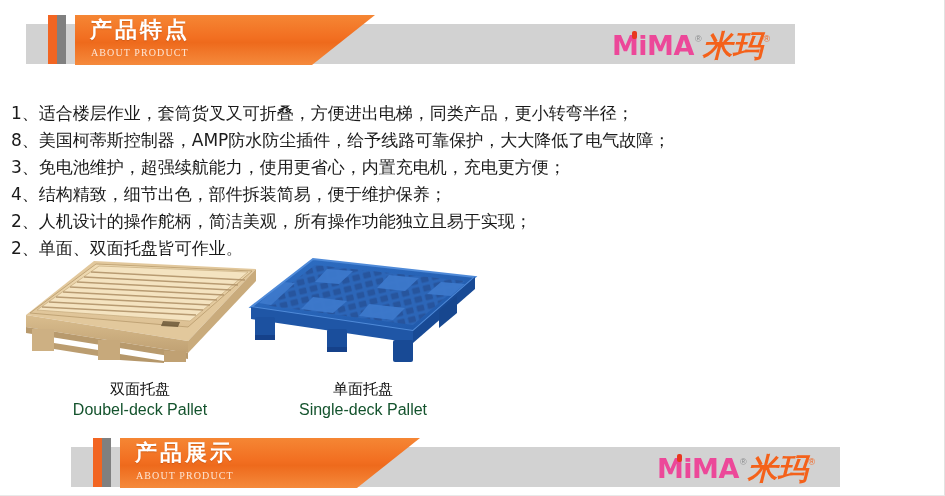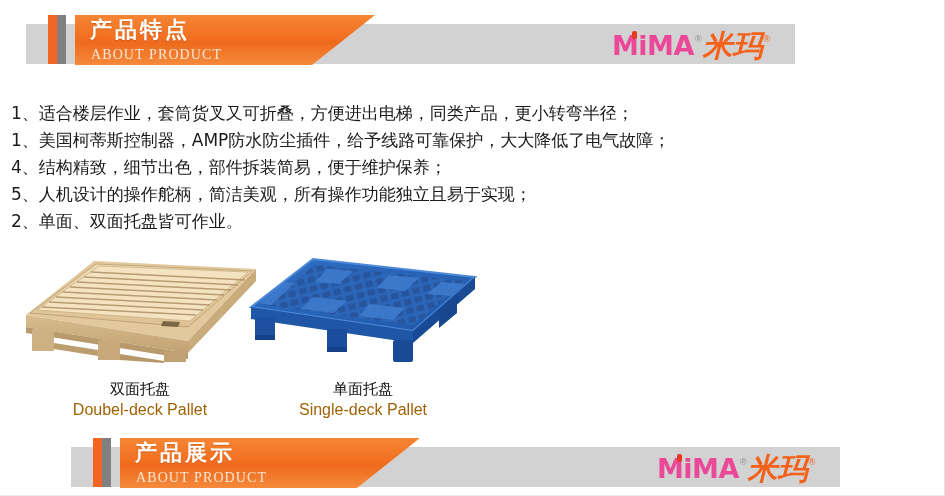--- a/index.html
+++ b/index.html
@@ -76,21 +76,21 @@
     letter-spacing: 3px;
     line-height: 26px;
     font-family: "DejaVu Sans", "Liberation Sans", sans-serif;
     text-shadow: 0 1px 1px rgba(150,60,10,.35);
     white-space: nowrap;
   }
   .banner .panel-sub {
     position: absolute;
     left: 83px;
     top: 37px;
-    font-size: 14px;
+    font-size: 10px;
     color: #fde6d6;
     letter-spacing: 1.1px;
     font-family: "Liberation Serif", "DejaVu Serif", serif;
     white-space: nowrap;
   }
 
   
   .logo {
     position: absolute;
     top: 22px;
@@ -183,21 +183,21 @@
   }
   .caption-cn {
     font-size: 15px;
     color: #111;
     font-family: "DejaVu Sans", "Liberation Sans", sans-serif;
     line-height: 20px;
     margin-top: 14px;
   }
   .caption-en {
     font-size: 16px;
-    color: #a16207;
+    color: #14532d;
     font-family: "Liberation Sans", "DejaVu Sans", sans-serif;
     line-height: 21px;
   }
 
   
   .pallet-svg { display: block; }
 </style>
 </head>
 <body>
 
@@ -215,23 +215,24 @@
       <span class="mima">MiMA</span>
       <span class="dot"></span>
       <span class="reg1">®</span>
       <span class="cn">米玛</span>
       <span class="reg2">®</span>
     </div>
   </div>
 
   <div class="features">
     <div class="feature-line">1、适合楼层作业，套筒货叉又可折叠，方便进出电梯，同类产品，更小转弯半径；</div>
-    <div class="feature-line">1、美国柯蒂斯控制器，AMP防水防尘插件，给予线路可靠保护，大大降低了电气故障；</div>
+    <div class="feature-line">8、美国柯蒂斯控制器，AMP防水防尘插件，给予线路可靠保护，大大降低了电气故障；</div>
+    <div class="feature-line">3、免电池维护，超强续航能力，使用更省心，内置充电机，充电更方便；</div>
     <div class="feature-line">4、结构精致，细节出色，部件拆装简易，便于维护保养；</div>
-    <div class="feature-line">5、人机设计的操作舵柄，简洁美观，所有操作功能独立且易于实现；</div>
+    <div class="feature-line">2、人机设计的操作舵柄，简洁美观，所有操作功能独立且易于实现；</div>
     <div class="feature-line">2、单面、双面托盘皆可作业。</div>
   </div>
 
   <div class="products">
 
     <div class="product wood">
       <div class="pallet-stage">
         <svg class="pallet-svg" width="240" height="108" viewBox="0 0 240 108">
           <defs>
             <linearGradient id="wtop" x1="0" y1="0" x2="0" y2="1">

